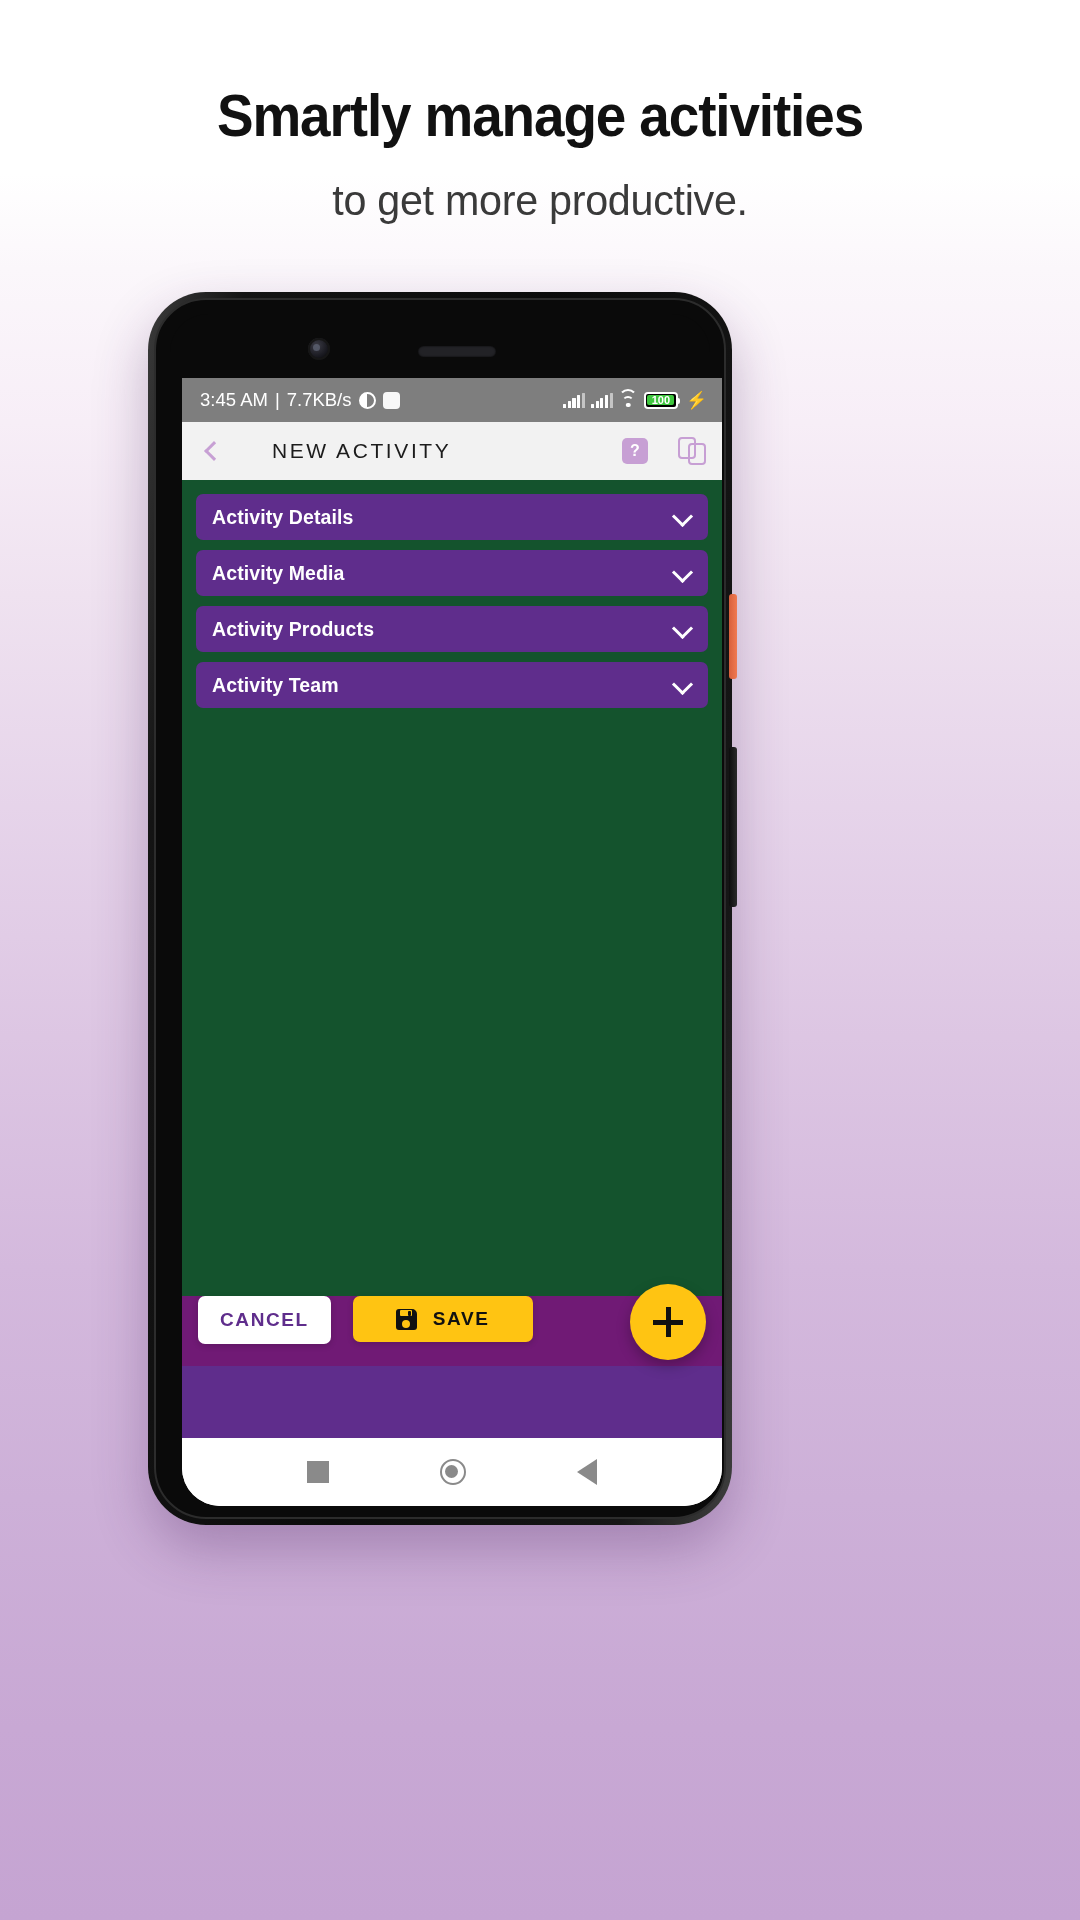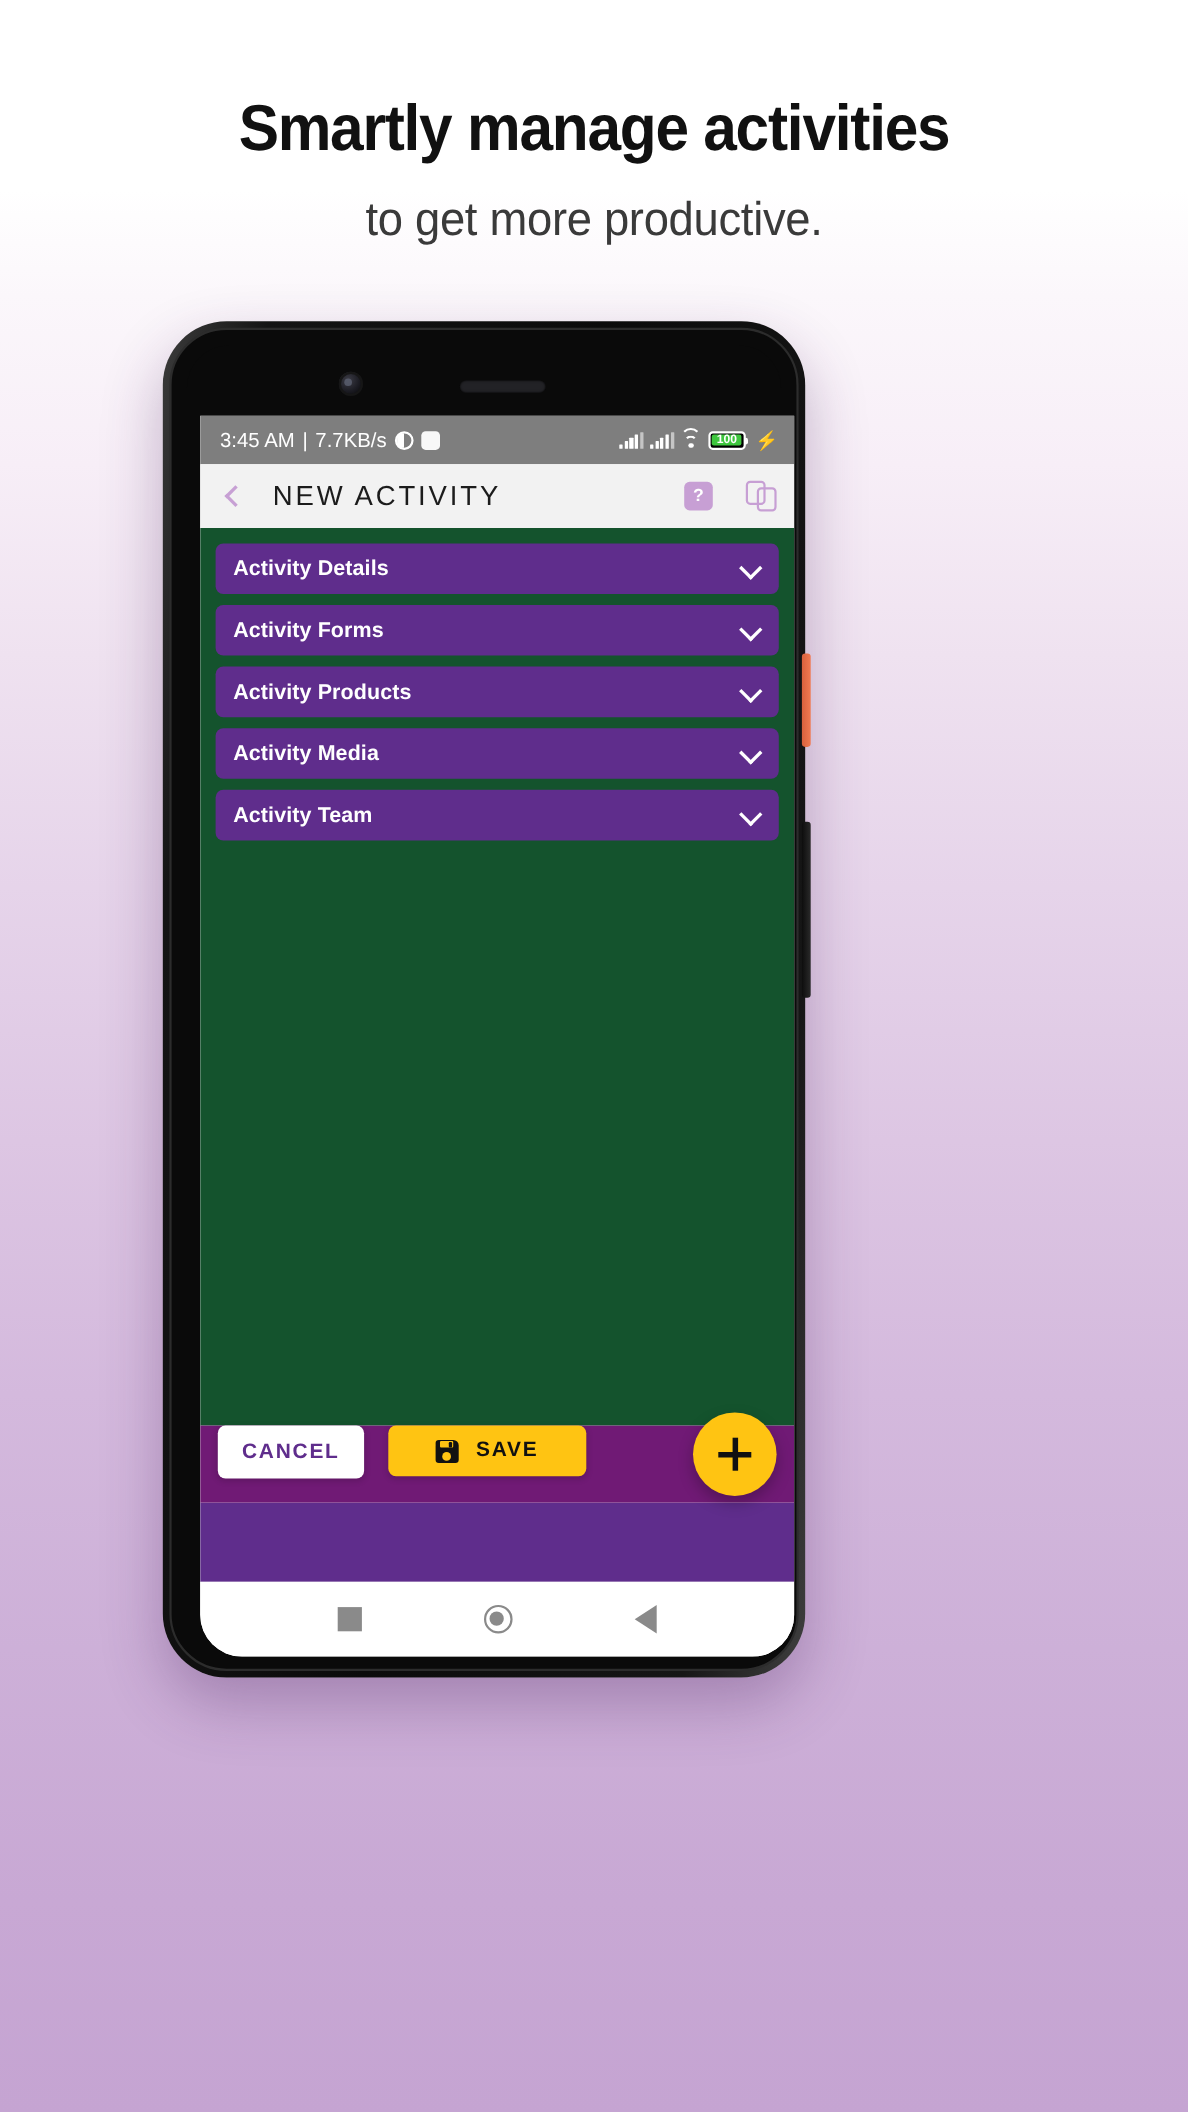--- a/index.html
+++ b/index.html
@@ -215,22 +215,22 @@
   .back-chevron {
     width:30px; height:30px; position:relative; cursor:pointer;
   }
   .back-chevron::before {
     content:""; position:absolute; left:11px; top:8px;
     width:11px; height:11px;
     border-left:3px solid #c7a0d4; border-bottom:3px solid #c7a0d4;
     transform: rotate(45deg);
   }
   .appbar-title {
-    margin-left: 22px;
-    font-size: 25px;
+    margin-left: 46px;
+    font-size: 21px;
     font-weight: 500;
     letter-spacing: 2.6px;
     color: #1c1c1c;
   }
   .appbar-actions { margin-left:auto; display:flex; align-items:center; gap:30px; }
   .help-badge {
     width:26px; height:26px; border-radius:5px;
     background:#c79fd4; color:#ffffff;
     display:flex; align-items:center; justify-content:center;
     font-size:16px; font-weight:700;
@@ -455,32 +455,28 @@
       </div>
     </div>
 
     <div class="app-body">
 
       <div class="acc-row">
         <span class="acc-label">Activity Details</span>
         <span class="acc-chevron"></span>
       </div>
 
+
       <div class="acc-row">
-        <span class="acc-label">Activity Forms</span>
+        <span class="acc-label">Activity Media</span>
         <span class="acc-chevron"></span>
       </div>
 
       <div class="acc-row">
         <span class="acc-label">Activity Products</span>
-        <span class="acc-chevron"></span>
-      </div>
-
-      <div class="acc-row">
-        <span class="acc-label">Activity Media</span>
         <span class="acc-chevron"></span>
       </div>
 
       <div class="acc-row">
         <span class="acc-label">Activity Team</span>
         <span class="acc-chevron"></span>
       </div>
 
     </div>
 

